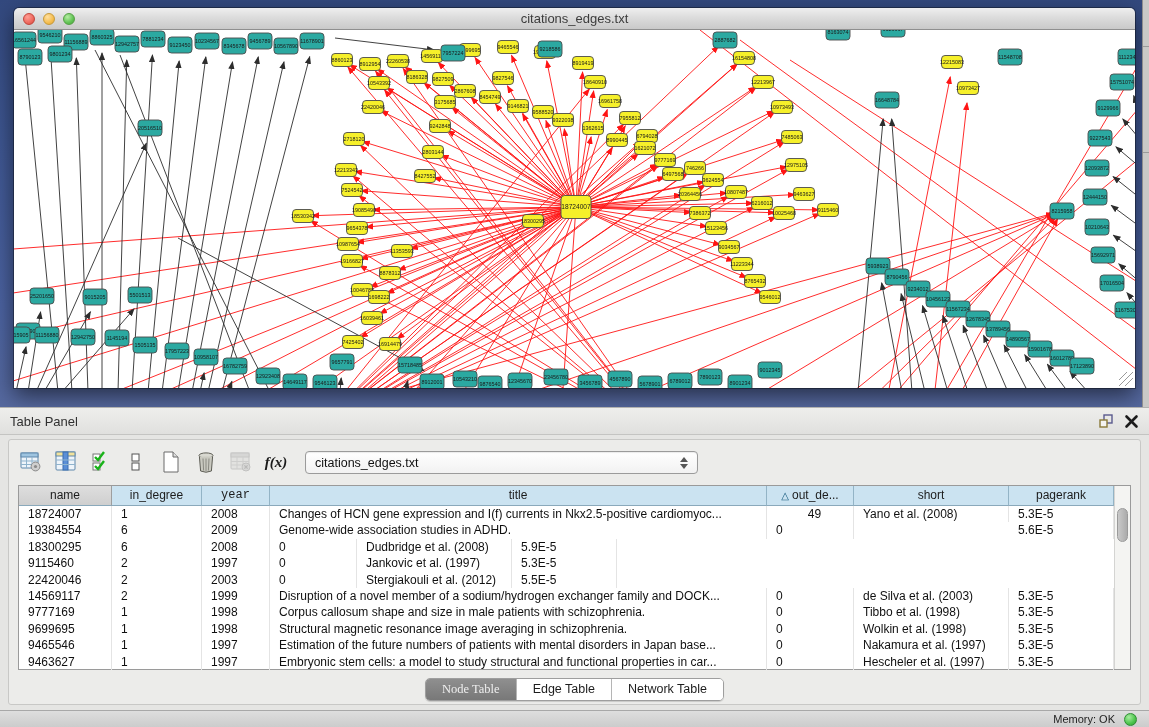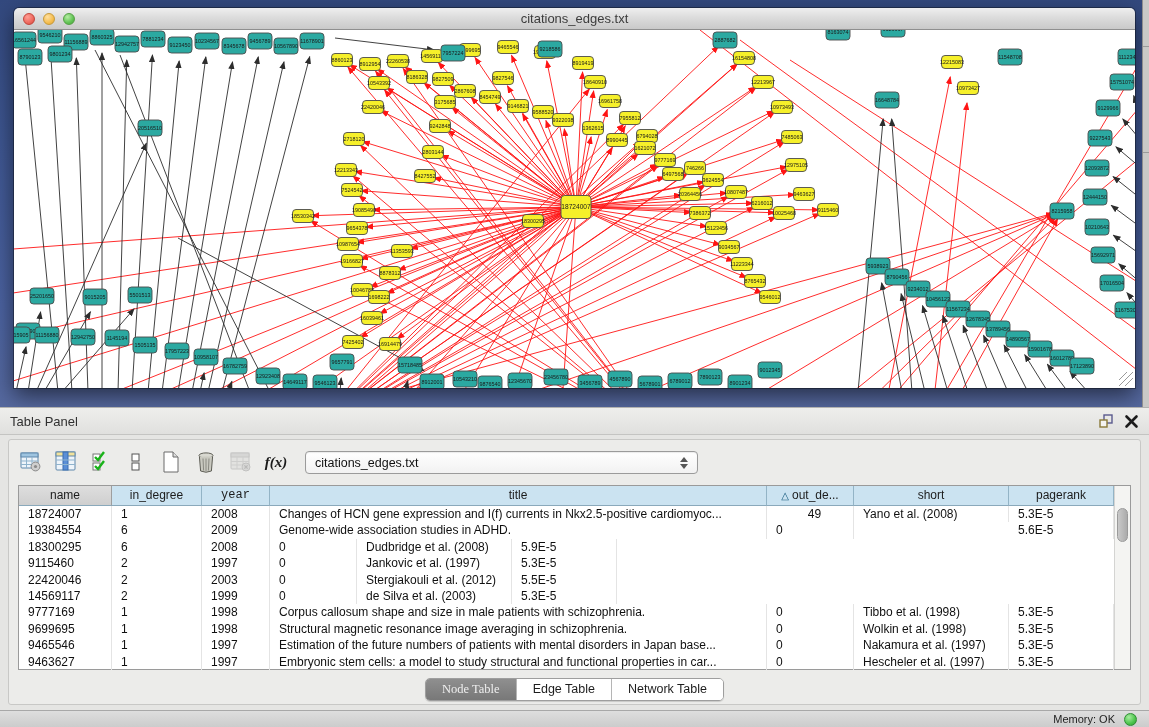--- a/index.html
+++ b/index.html
@@ -994,20 +994,21 @@
               <div class="td" style="width: 90px;">2</div>
               <div class="td" style="width: 68px;">2003</div>
               <div class="td" style="width: 87px;">0</div>
               <div class="td" style="width: 155px;">Stergiakouli et al. (2012)</div>
               <div class="td" style="width: 105px;">5.5E-5</div>
             </div>
             <div class="tr">
               <div class="td" style="width: 93px;">14569117</div>
               <div class="td" style="width: 90px;">2</div>
               <div class="td" style="width: 68px;">1999</div>
+              <div class="td" style="width: 497px;">Disruption of a novel member of a sodium/hydrogen exchanger family and DOCK...</div>
               <div class="td" style="width: 87px;">0</div>
               <div class="td" style="width: 155px;">de Silva et al. (2003)</div>
               <div class="td" style="width: 105px;">5.3E-5</div>
             </div>
             <div class="tr">
               <div class="td" style="width: 93px;">9777169</div>
               <div class="td" style="width: 90px;">1</div>
               <div class="td" style="width: 68px;">1998</div>
               <div class="td" style="width: 497px;">Corpus callosum shape and size in male patients with schizophrenia.</div>
               <div class="td" style="width: 87px;">0</div>

